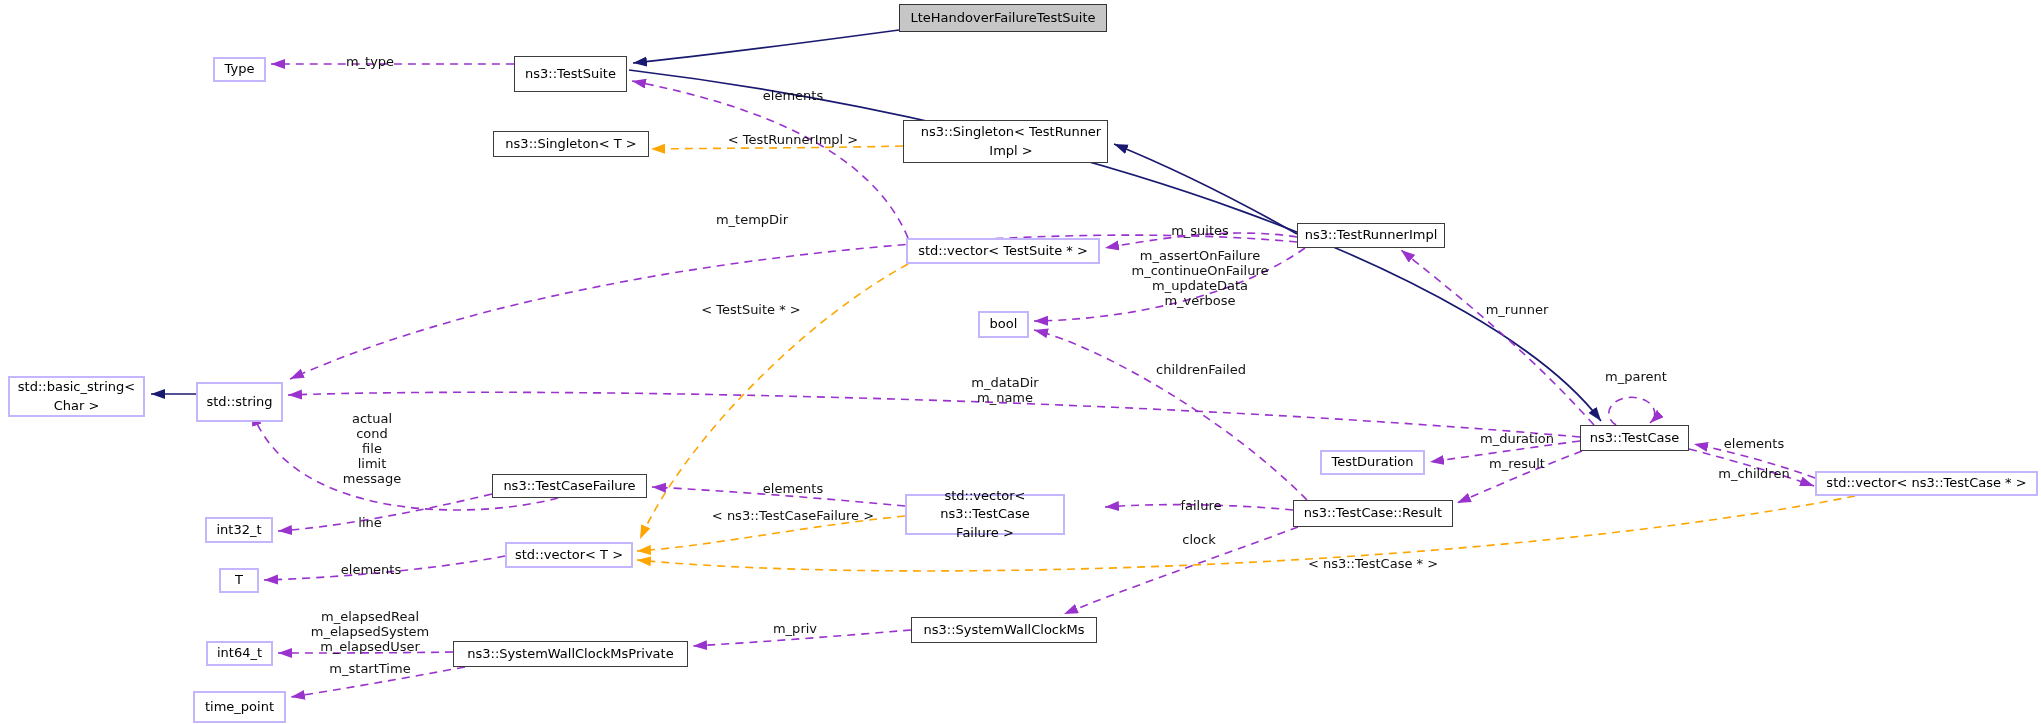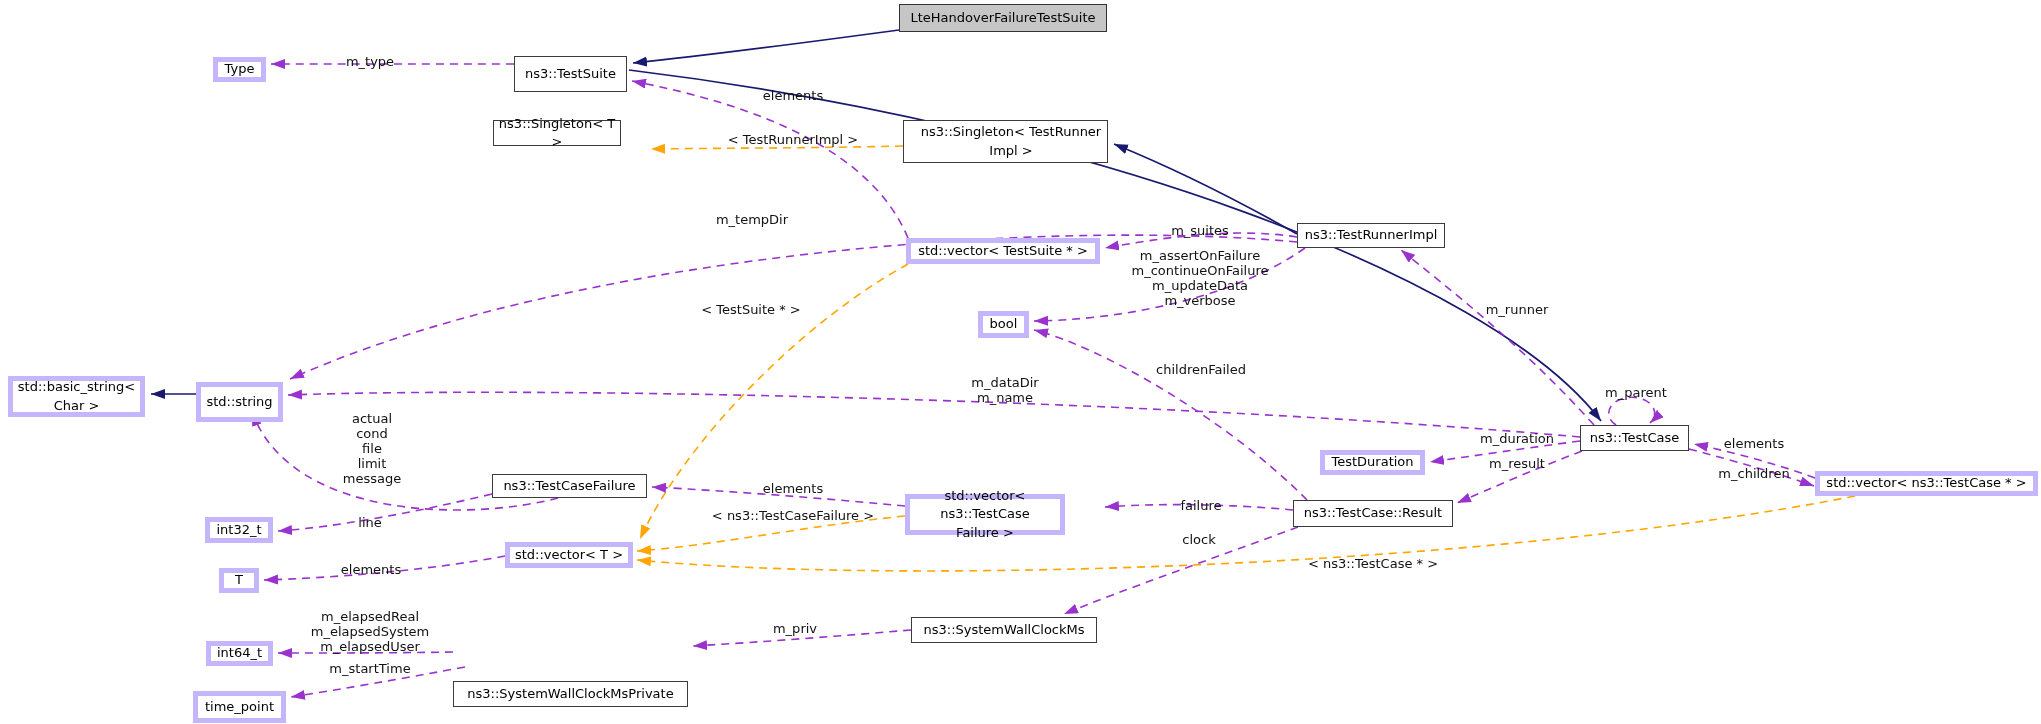--- a/index.html
+++ b/index.html
@@ -7,21 +7,21 @@
           font-family:"DejaVu Sans","Liberation Sans",sans-serif;}
   #edge-layer{position:absolute;left:0;top:0;width:2041px;height:724px;}
   .edge{fill:none;}
   .edge.member{stroke:var(--member);stroke-width:1.6;stroke-dasharray:8 6;}
   .edge.template{stroke:var(--template);stroke-width:1.6;stroke-dasharray:8 6;}
   .edge.inherit{stroke:var(--inherit);stroke-width:1.7;}
   .node{position:absolute;display:flex;align-items:center;justify-content:center;
         box-sizing:border-box;background:#ffffff;color:#000;font-size:13px;line-height:1.42;
         text-align:center;white-space:pre-line;cursor:default;}
   .node.linked{border:1.5px solid #3c3c3c;cursor:pointer;}
-  .node.plain{border:5px solid #c4b5fd;}
+  .node.plain{border:2px solid #c4b5fd;}
   .node.current{background:var(--currentFill);border:1.8px solid #333333;}
   .edge-label{position:absolute;transform:translate(-50%,-50%);font-size:13px;line-height:15px;
               color:#111;text-align:center;white-space:pre-line;pointer-events:none;}
 </style>
 </head>
 <body>
 
 <div id="canvas" style="--member: #9a32cd; --template: #ffa500; --inherit: #191970; --currentFill: #c6c6c6;">
   <svg id="edge-layer" viewBox="0 0 2041 724" xmlns="http://www.w3.org/2000/svg">
     <defs>
@@ -67,60 +67,60 @@
     <path class="edge member" d="M505,556 C 432,570 332,578 264,580" marker-end="url(#arr-p)"></path>
     <path class="edge member" d="M453,652 C 395,653 336,653 278,653" marker-end="url(#arr-p)"></path>
     <path class="edge member" d="M465,667 C 400,679 342,689 291,697" marker-end="url(#arr-p)"></path>
     <path class="edge member" d="M911,630 C 840,636 762,642 693,646" marker-end="url(#arr-p)"></path>
   </svg>
 
   <div id="nodes">
       <div class="node current" style="left: 899px; top: 4px; width: 208px; height: 28px;">LteHandoverFailureTestSuite</div>
       <div class="node linked" style="left: 514px; top: 56px; width: 113px; height: 36px;">ns3::TestSuite</div>
       <div class="node plain" style="left: 213px; top: 57px; width: 53px; height: 25px;">Type</div>
-      <div class="node linked" style="left: 493px; top: 120px; width: 128px; height: 26px;">ns3::Singleton&lt; T &gt;</div>
+      <div class="node linked" style="left: 493px; top: 131px; width: 156px; height: 26px;">ns3::Singleton&lt; T &gt;</div>
       <div class="node linked" style="left: 903px; top: 120px; width: 205px; height: 43px; padding-left: 11px;">ns3::Singleton&lt; TestRunner
 Impl &gt;</div>
       <div class="node plain" style="left: 906px; top: 238px; width: 194px; height: 26px;">std::vector&lt; TestSuite * &gt;</div>
       <div class="node linked" style="left: 1297px; top: 223px; width: 148px; height: 25px;">ns3::TestRunnerImpl</div>
       <div class="node plain" style="left: 978px; top: 311px; width: 51px; height: 27px; text-align: center;">bool</div>
       <div class="node plain" style="left: 8px; top: 376px; width: 137px; height: 41px;">std::basic_string&lt;
 Char &gt;</div>
       <div class="node plain" style="left: 196px; top: 382px; width: 87px; height: 40px;">std::string</div>
       <div class="node plain" style="left: 1320px; top: 450px; width: 105px; height: 25px;">TestDuration</div>
       <div class="node linked" style="left: 1580px; top: 425px; width: 109px; height: 26px;">ns3::TestCase</div>
       <div class="node plain" style="left: 1815px; top: 471px; width: 223px; height: 25px;">std::vector&lt; ns3::TestCase * &gt;</div>
       <div class="node linked" style="left: 492px; top: 474px; width: 155px; height: 24px;">ns3::TestCaseFailure</div>
       <div class="node plain" style="left: 205px; top: 517px; width: 68px; height: 26px;">int32_t</div>
       <div class="node plain" style="left: 505px; top: 542px; width: 128px; height: 26px;">std::vector&lt; T &gt;</div>
       <div class="node plain" style="left: 219px; top: 568px; width: 40px; height: 25px;">T</div>
       <div class="node plain" style="left: 905px; top: 494px; width: 160px; height: 41px;">std::vector&lt; ns3::TestCase
 Failure &gt;</div>
       <div class="node linked" style="left: 1293px; top: 500px; width: 160px; height: 27px;">ns3::TestCase::Result</div>
       <div class="node linked" style="left: 911px; top: 617px; width: 186px; height: 26px;">ns3::SystemWallClockMs</div>
       <div class="node plain" style="left: 206px; top: 641px; width: 67px; height: 25px;">int64_t</div>
-      <div class="node linked" style="left: 453px; top: 641px; width: 235px; height: 26px; margin-top: 40px;">ns3::SystemWallClockMsPrivate</div>
+      <div class="node linked" style="left: 453px; top: 641px; width: 235px; height: 26px;">ns3::SystemWallClockMsPrivate</div>
       <div class="node plain" style="left: 193px; top: 691px; width: 93px; height: 32px;">time_point</div>
     </div>
   <div id="labels">
       <div class="edge-label" style="left: 370px; top: 61px;">m_type</div>
       <div class="edge-label" style="left: 793px; top: 95px;">elements</div>
       <div class="edge-label" style="left: 793px; top: 139px;">&lt; TestRunnerImpl &gt;</div>
       <div class="edge-label" style="left: 752px; top: 219px;">m_tempDir</div>
       <div class="edge-label" style="left: 1200px; top: 230px;">m_suites</div>
       <div class="edge-label" style="left: 1200px; top: 278px;">m_assertOnFailure
 m_continueOnFailure
 m_updateData
 m_verbose</div>
       <div class="edge-label" style="left: 751px; top: 309px;">&lt; TestSuite * &gt;</div>
       <div class="edge-label" style="left: 1517px; top: 309px;">m_runner</div>
       <div class="edge-label" style="left: 1201px; top: 369px;">childrenFailed</div>
       <div class="edge-label" style="left: 1005px; top: 390px;">m_dataDir
 m_name</div>
-      <div class="edge-label" style="left: 1636px; top: 392px;">m_parent</div>
+      <div class="edge-label" style="left: 1636px; top: 376px;">m_parent</div>
       <div class="edge-label" style="left: 372px; top: 448px;">actual
 cond
 file
 limit
 message</div>
       <div class="edge-label" style="left: 1517px; top: 438px;">m_duration</div>
       <div class="edge-label" style="left: 1754px; top: 443px;">elements</div>
       <div class="edge-label" style="left: 1517px; top: 463px;">m_result</div>
       <div class="edge-label" style="left: 1754px; top: 473px;">m_children</div>
       <div class="edge-label" style="left: 793px; top: 488px;">elements</div>

